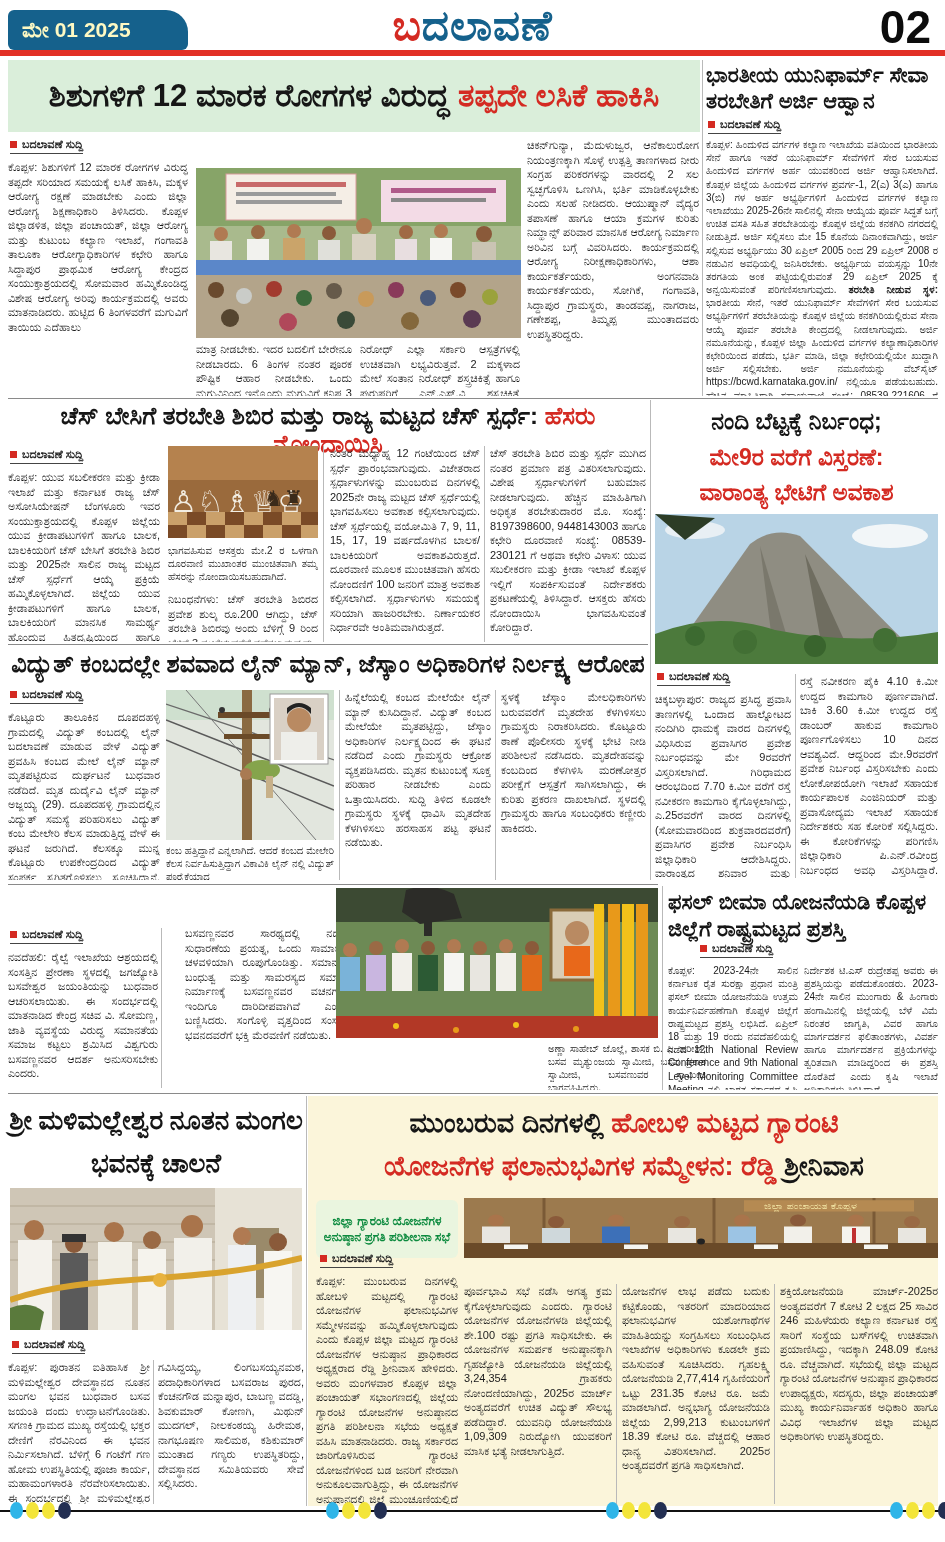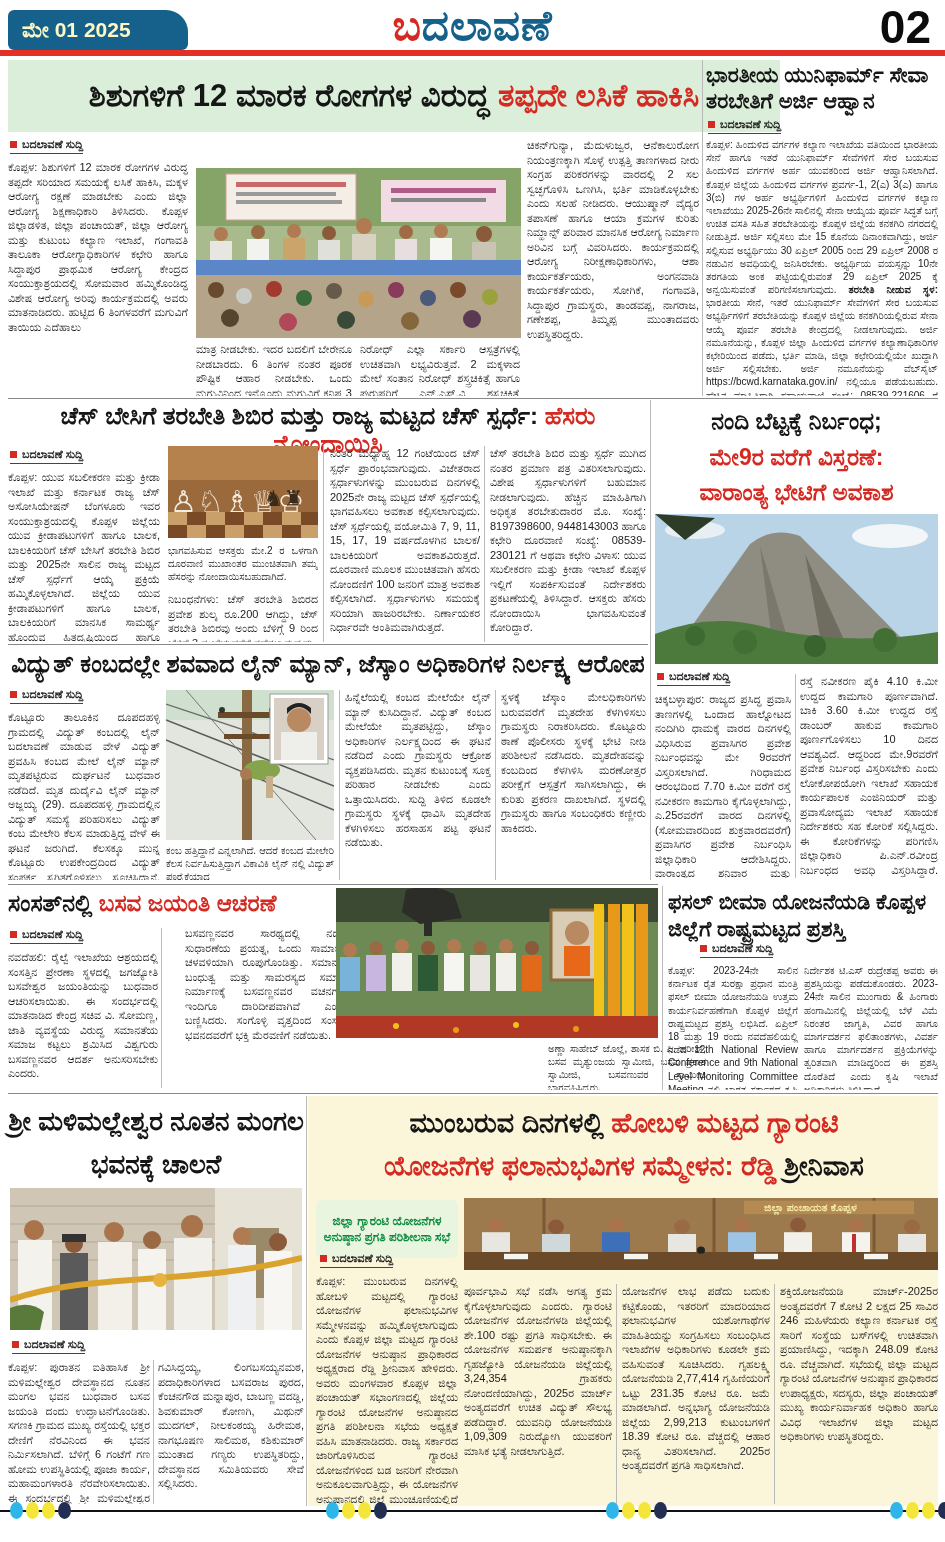--- a/index.html
+++ b/index.html
@@ -7,21 +7,21 @@
         font-family:"Liberation Sans","DejaVu Sans",sans-serif;}
   .abs{position:absolute;}
   .date-box{position:absolute;left:8px;top:10px;width:180px;height:40px;background:#15618c;
             color:#fef9c3;border-radius:6px 22px 6px 6px;display:flex;align-items:center;
             padding-left:14px;font-size:21px;font-weight:bold;box-sizing:border-box;}
   .masthead{position:absolute;left:0;top:2px;width:100%;text-align:center;font-size:42px;
             font-weight:bold;color:#15618c;letter-spacing:1px;}
   .masthead .first{color:#d42a22;}
   .pagenum{position:absolute;right:14px;top:0px;font-size:46px;font-weight:bold;color:#0c0c0c;}
   .redbar{position:absolute;left:0;top:50px;width:945px;height:6px;background:#e23026;}
-  .hl-band{position:absolute;left:8px;top:60px;width:772px;height:72px;background:#daeeda;
+  .hl-band{position:absolute;left:8px;top:60px;width:692px;height:72px;background:#daeeda;
            display:flex;align-items:center;justify-content:center;font-size:31px;font-weight:bold;color:#161616;}
   .red{color:#d42a22;}
   .green-sub{color:#0c8a3e;font-weight:bold;font-size:12px;line-height:1.35;background:#eaf5df;
              border-radius:6px;padding:13px 4px;box-sizing:border-box;}
   .byline{position:absolute;display:flex;align-items:center;gap:5px;font-size:11px;font-weight:bold;
           color:#222;border-bottom:1px solid #444;padding-bottom:2px;}
   .byline .sq{width:7px;height:7px;background:#d42a22;display:inline-block;}
   .jtext{font-size:11px;line-height:1.32;text-align:justify;color:#1b1b1b;overflow:hidden;}
   .cap{font-size:10px;line-height:1.3;text-align:justify;color:#1b1b1b;overflow:hidden;}
   .h-dark{color:#161616;font-weight:bold;}
@@ -216,23 +216,20 @@
     </svg>
   </div>
   <div class="abs cap" style="left:166px;top:844px;width:168px;height:36px;">ಕಂಬ ಹತ್ತಿದ್ದಾನೆ ಎನ್ನಲಾಗಿದೆ. ಆದರೆ ಕಂಬದ ಮೇಲೇರಿ ಕೆಲಸ ನಿರ್ವಹಿಸುತ್ತಿದ್ದಾಗ ವಿಕಾವಿಕಿ ಲೈನ್ ನಲ್ಲಿ ವಿದ್ಯುತ್ ಪೂರೈಕೆಯಾದ</div>
   <div class="vline" style="left:339px;top:690px;height:190px;"></div>
   <div class="abs jtext" style="left:345px;top:690px;width:146px;height:190px;">ಹಿನ್ನೆಲೆಯಲ್ಲಿ ಕಂಬದ ಮೇಲೆಯೇ ಲೈನ್ ಮ್ಯಾನ್ ಕುಸಿದಿದ್ದಾನೆ. ವಿದ್ಯುತ್ ಕಂಬದ ಮೇಲೆಯೇ ಮೃತಪಟ್ಟಿದ್ದು, ಜೆಸ್ಕಾಂ ಅಧಿಕಾರಿಗಳ ನಿರ್ಲಕ್ಷ್ಯದಿಂದ ಈ ಘಟನೆ ನಡೆದಿದೆ ಎಂದು ಗ್ರಾಮಸ್ಥರು ಆಕ್ರೋಶ ವ್ಯಕ್ತಪಡಿಸಿದರು. ಮೃತನ ಕುಟುಂಬಕ್ಕೆ ಸೂಕ್ತ ಪರಿಹಾರ ನೀಡಬೇಕು ಎಂದು ಒತ್ತಾಯಿಸಿದರು. ಸುದ್ದಿ ತಿಳಿದ ಕೂಡಲೇ ಗ್ರಾಮಸ್ಥರು ಸ್ಥಳಕ್ಕೆ ಧಾವಿಸಿ ಮೃತದೇಹ ಕೆಳಗಿಳಿಸಲು ಹರಸಾಹಸ ಪಟ್ಟ ಘಟನೆ ನಡೆಯಿತು.</div>
   <div class="vline" style="left:495px;top:690px;height:190px;"></div>
   <div class="abs jtext" style="left:501px;top:690px;width:145px;height:190px;">ಸ್ಥಳಕ್ಕೆ ಜೆಸ್ಕಾಂ ಮೇಲಧಿಕಾರಿಗಳು ಬರುವವರೆಗೆ ಮೃತದೇಹ ಕೆಳಗಿಳಿಸಲು ಗ್ರಾಮಸ್ಥರು ನಿರಾಕರಿಸಿದರು. ಕೊಟ್ಟೂರು ಠಾಣೆ ಪೊಲೀಸರು ಸ್ಥಳಕ್ಕೆ ಭೇಟಿ ನೀಡಿ ಪರಿಶೀಲನೆ ನಡೆಸಿದರು. ಮೃತದೇಹವನ್ನು ಕಂಬದಿಂದ ಕೆಳಗಿಳಿಸಿ ಮರಣೋತ್ತರ ಪರೀಕ್ಷೆಗೆ ಆಸ್ಪತ್ರೆಗೆ ಸಾಗಿಸಲಾಗಿದ್ದು, ಈ ಕುರಿತು ಪ್ರಕರಣ ದಾಖಲಾಗಿದೆ. ಸ್ಥಳದಲ್ಲಿ ಗ್ರಾಮಸ್ಥರು ಹಾಗೂ ಸಂಬಂಧಿಕರು ಕಣ್ಣೀರು ಹಾಕಿದರು.</div>
 
   <div class="hline" style="left:8px;top:884px;width:650px;"></div>
 
-  <div class="abs h-dark" style="left:8px;top:890px;width:330px;font-size:23px;">
-    <span>ಸಂಸತ್‌ನಲ್ಲಿ </span><span class="red">ಬಸವ ಜಯಂತಿ ಆಚರಣೆ</span>
-  </div>
   <div class="byline" style="left:10px;top:928px;">
     <span class="sq"></span>
       <span>ಬದಲಾವಣೆ ಸುದ್ದಿ</span>
   </div>
   <div class="abs jtext" style="left:8px;top:950px;width:150px;height:138px;">ನವದೆಹಲಿ: ರೈಲ್ವೆ ಇಲಾಖೆಯ ಆಶ್ರಯದಲ್ಲಿ ಸಂಸತ್ತಿನ ಪ್ರೇರಣಾ ಸ್ಥಳದಲ್ಲಿ ಜಗಜ್ಯೋತಿ ಬಸವೇಶ್ವರ ಜಯಂತಿಯನ್ನು ಬುಧವಾರ ಆಚರಿಸಲಾಯಿತು. ಈ ಸಂದರ್ಭದಲ್ಲಿ ಮಾತನಾಡಿದ ಕೇಂದ್ರ ಸಚಿವ ವಿ. ಸೋಮಣ್ಣ, ಜಾತಿ ವ್ಯವಸ್ಥೆಯ ವಿರುದ್ಧ ಸಮಾನತೆಯ ಸಮಾಜ ಕಟ್ಟಲು ಶ್ರಮಿಸಿದ ವಿಶ್ವಗುರು ಬಸವಣ್ಣನವರ ಆದರ್ಶ ಅನುಸರಿಸಬೇಕು ಎಂದರು.</div>
   <div class="vline" style="left:161px;top:928px;height:160px;"></div>
   <div class="abs jtext" style="left:158px;top:926px;width:162px;height:162px;margin-left:27px;">ಬಸವಣ್ಣನವರ ಸಾರಥ್ಯದಲ್ಲಿ ನಡೆದ ಸುಧಾರಣೆಯ ಪ್ರಯತ್ನ, ಒಂದು ಸಾಮಾಜಿಕ ಚಳವಳಿಯಾಗಿ ರೂಪುಗೊಂಡಿತ್ತು. ಸಮಾನತೆ, ಬಂಧುತ್ವ ಮತ್ತು ಸಾಮರಸ್ಯದ ಸಮಾಜ ನಿರ್ಮಾಣಕ್ಕೆ ಬಸವಣ್ಣನವರ ವಚನಗಳು ಇಂದಿಗೂ ದಾರಿದೀಪವಾಗಿವೆ ಎಂದು ಬಣ್ಣಿಸಿದರು. ಸಂಗೊಳ್ಳಿ ವೃತ್ತದಿಂದ ಸಂಸತ್ ಭವನದವರೆಗೆ ಭಕ್ತಿ ಮೆರವಣಿಗೆ ನಡೆಯಿತು.</div>
   <div class="photo" style="left:336px;top:888px;width:322px;height:150px;">
     <svg viewBox="0 0 322 150" preserveAspectRatio="none">
       <rect x="0" y="0" width="322" height="150" fill="#6d8a55"></rect>
@@ -275,21 +272,21 @@
   <div class="abs h-dark" style="left:668px;top:888px;width:270px;font-size:21px;line-height:1.3;">ಫಸಲ್ ಬೀಮಾ ಯೋಜನೆಯಡಿ ಕೊಪ್ಪಳ ಜಿಲ್ಲೆಗೆ ರಾಷ್ಟ್ರಮಟ್ಟದ ಪ್ರಶಸ್ತಿ</div>
   <div class="byline" style="left:700px;top:942px;">
     <span class="sq"></span>
       <span>ಬದಲಾವಣೆ ಸುದ್ದಿ</span>
   </div>
   <div class="abs jtext" style="left:668px;top:964px;width:130px;height:126px;font-size:10px;">ಕೊಪ್ಪಳ: 2023-24ನೇ ಸಾಲಿನ ಕರ್ನಾಟಕ ರೈತ ಸುರಕ್ಷಾ ಪ್ರಧಾನ ಮಂತ್ರಿ ಫಸಲ್ ಬೀಮಾ ಯೋಜನೆಯಡಿ ಉತ್ತಮ ಕಾರ್ಯನಿರ್ವಹಣೆಗಾಗಿ ಕೊಪ್ಪಳ ಜಿಲ್ಲೆಗೆ ರಾಷ್ಟ್ರಮಟ್ಟದ ಪ್ರಶಸ್ತಿ ಲಭಿಸಿದೆ. ಏಪ್ರಿಲ್ 18 ಮತ್ತು 19 ರಂದು ನವದೆಹಲಿಯಲ್ಲಿ ನಡೆದ 12th National Review Conference and 9th National Level Monitoring Committee Meeting ನಲ್ಲಿ ಭಾರತ ಸರ್ಕಾರದ ಕೃಷಿ ಮಂತ್ರಾಲಯದಿಂದ ಈ ಪ್ರಶಸ್ತಿ ನೀಡಲಾಯಿತು. ಜಿಲ್ಲಾಧಿಕಾರಿ ಹಾಗೂ ಜಂಟಿ ಕೃಷಿ</div>
   <div class="abs jtext" style="left:804px;top:964px;width:134px;height:126px;font-size:10px;">ನಿರ್ದೇಶಕ ಟಿ.ಎಸ್ ರುದ್ರೇಶಪ್ಪ ಅವರು ಈ ಪ್ರಶಸ್ತಿಯನ್ನು ಪಡೆದುಕೊಂಡರು. 2023-24ನೇ ಸಾಲಿನ ಮುಂಗಾರು &amp; ಹಿಂಗಾರು ಹಂಗಾಮಿನಲ್ಲಿ ಜಿಲ್ಲೆಯಲ್ಲಿ ಬೆಳೆ ವಿಮೆ ನಿರಂತರ ಜಾಗೃತಿ, ವಿವರ ಹಾಗೂ ಮಾರ್ಗದರ್ಶನ ಫಲಿತಾಂಶಗಳು, ವಿವರ್ಶ ಹಾಗೂ ಮಾರ್ಗದರ್ಶನ ಪ್ರಕ್ರಿಯೆಗಳನ್ನು ತ್ವರಿತವಾಗಿ ಮಾಡಿದ್ದರಿಂದ ಈ ಪ್ರಶಸ್ತಿ ದೊರೆತಿದೆ ಎಂದು ಕೃಷಿ ಇಲಾಖೆ ಅಧಿಕಾರಿಗಳು ತಿಳಿಸಿದ್ದಾರೆ.</div>
 
   <div class="hline" style="left:8px;top:1093px;width:930px;"></div>
 
-  <div class="abs h-dark center" style="left:8px;top:1100px;width:296px;font-size:26px;line-height:1.65;">ಶ್ರೀ ಮಳಿಮಲ್ಲೇಶ್ವರ ನೂತನ ಮಂಗಲ ಭವನಕ್ಕೆ ಚಾಲನೆ</div>
+  <div class="abs h-dark center" style="left:8px;top:1100px;width:296px;font-size:26px;line-height:1.65;font-family:Liberation Serif, serif;">ಶ್ರೀ ಮಳಿಮಲ್ಲೇಶ್ವರ ನೂತನ ಮಂಗಲ ಭವನಕ್ಕೆ ಚಾಲನೆ</div>
   <div class="photo" style="left:10px;top:1188px;width:292px;height:142px;">
     <svg viewBox="0 0 292 142" preserveAspectRatio="none">
       <rect x="0" y="0" width="292" height="142" fill="#cfc6b6"></rect>
       <line x1="0" y1="18" x2="292" y2="18" stroke="#b3a893"></line>
         <line x1="0" y1="36" x2="292" y2="36" stroke="#b3a893"></line>
       <line x1="0" y1="54" x2="292" y2="54" stroke="#b3a893"></line>
         <line x1="0" y1="72" x2="292" y2="72" stroke="#b3a893"></line>
       <rect x="205" y="0" width="87" height="142" fill="#e7e2d6"></rect>
       <rect x="235" y="40" width="34" height="70" fill="#9a8a6a"></rect>
       <circle cx="24" cy="42" r="10" fill="#a9744b"></circle>
@@ -325,21 +322,21 @@
   <div class="abs center h-dark" style="left:312px;top:1102px;width:624px;font-size:27px;line-height:1.6;">
     <div><span>ಮುಂಬರುವ ದಿನಗಳಲ್ಲಿ </span><span class="red">ಹೋಬಳಿ ಮಟ್ಟದ ಗ್ಯಾರಂಟಿ</span></div>
     <div><span class="red">ಯೋಜನೆಗಳ ಫಲಾನುಭವಿಗಳ ಸಮ್ಮೇಳನ: ರೆಡ್ಡಿ </span><span>ಶ್ರೀನಿವಾಸ</span></div>
   </div>
   <div class="abs green-sub center" style="left:316px;top:1200px;width:142px;">ಜಿಲ್ಲಾ ಗ್ಯಾರಂಟಿ ಯೋಜನೆಗಳ ಅನುಷ್ಠಾನ ಪ್ರಗತಿ ಪರಿಶೀಲನಾ ಸಭೆ</div>
   <div class="byline" style="left:320px;top:1252px;">
     <span class="sq"></span>
       <span>ಬದಲಾವಣೆ ಸುದ್ದಿ</span>
   </div>
   <div class="abs jtext" style="left:316px;top:1274px;width:142px;height:230px;">ಕೊಪ್ಪಳ: ಮುಂಬರುವ ದಿನಗಳಲ್ಲಿ ಹೋಬಳಿ ಮಟ್ಟದಲ್ಲಿ ಗ್ಯಾರಂಟಿ ಯೋಜನೆಗಳ ಫಲಾನುಭವಿಗಳ ಸಮ್ಮೇಳನವನ್ನು ಹಮ್ಮಿಕೊಳ್ಳಲಾಗುವುದು ಎಂದು ಕೊಪ್ಪಳ ಜಿಲ್ಲಾ ಮಟ್ಟದ ಗ್ಯಾರಂಟಿ ಯೋಜನೆಗಳ ಅನುಷ್ಠಾನ ಪ್ರಾಧಿಕಾರದ ಅಧ್ಯಕ್ಷರಾದ ರೆಡ್ಡಿ ಶ್ರೀನಿವಾಸ ಹೇಳಿದರು. ಅವರು ಮಂಗಳವಾರ ಕೊಪ್ಪಳ ಜಿಲ್ಲಾ ಪಂಚಾಯತ್ ಸಭಾಂಗಣದಲ್ಲಿ ಜಿಲ್ಲೆಯ ಗ್ಯಾರಂಟಿ ಯೋಜನೆಗಳ ಅನುಷ್ಠಾನದ ಪ್ರಗತಿ ಪರಿಶೀಲನಾ ಸಭೆಯ ಅಧ್ಯಕ್ಷತೆ ವಹಿಸಿ ಮಾತನಾಡಿದರು. ರಾಜ್ಯ ಸರ್ಕಾರದ ಜಾರಿಗೊಳಿಸಿರುವ ಗ್ಯಾರಂಟಿ ಯೋಜನೆಗಳಿಂದ ಬಡ ಜನರಿಗೆ ನೇರವಾಗಿ ಅನುಕೂಲವಾಗುತ್ತಿದ್ದು, ಈ ಯೋಜನೆಗಳ ಅನುಷ್ಠಾನದಲ್ಲಿ ಜಿಲ್ಲೆ ಮುಂಚೂಣಿಯಲ್ಲಿದೆ ಎಂದರು.</div>
-  <div class="photo" style="left:464px;top:1198px;width:474px;height:72px;font-weight:bold;">
+  <div class="photo" style="left:464px;top:1198px;width:474px;height:60px;">
     <svg viewBox="0 0 474 80" preserveAspectRatio="none">
       <rect x="0" y="0" width="474" height="80" fill="#9c7a4e"></rect>
       <line x1="80" y1="0" x2="80" y2="80" stroke="#7a5a36" stroke-width="3"></line>
       <line x1="250" y1="0" x2="250" y2="80" stroke="#7a5a36" stroke-width="3"></line>
       <line x1="410" y1="0" x2="410" y2="80" stroke="#7a5a36" stroke-width="3"></line>
       <rect x="280" y="3" width="170" height="15" fill="#b58a52"></rect>
       <text x="300" y="15" font-size="11" fill="#f5e9a8">ಜಿಲ್ಲಾ ಪಂಚಾಯತ ಕೊಪ್ಪಳ</text>
       <circle cx="32" cy="30" r="8" fill="#a9744b"></circle>
         <rect x="18" y="38" width="28" height="22" fill="#e8e6e0"></rect>
       <circle cx="92" cy="32" r="8" fill="#8a5a3a"></circle>

